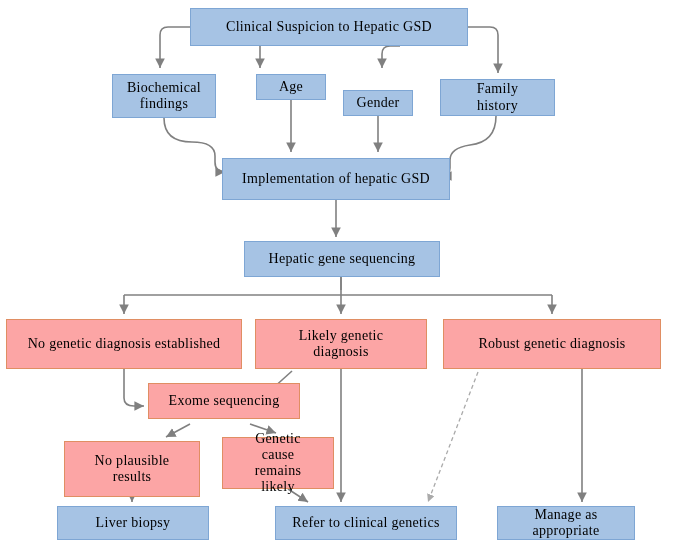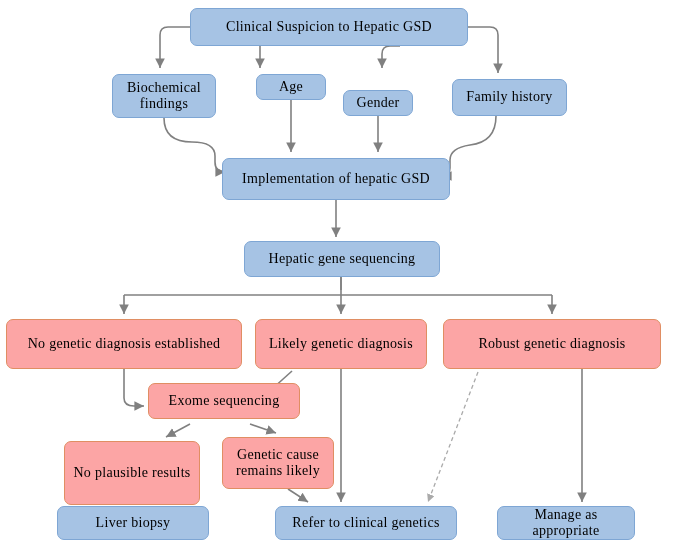--- a/index.html
+++ b/index.html
@@ -25,25 +25,25 @@
     height: 545px;
     pointer-events: none;
   }
   .node {
     position: absolute;
     box-sizing: border-box;
     display: flex;
     align-items: center;
     justify-content: center;
     text-align: center;
-    border-radius: 7px;
+    border-radius: 0;
     font-size: 14px;
     line-height: 1.15;
     color: #000000;
-    padding: 2px 8px;
+    padding: 2px 16px;
     letter-spacing: 0.3px;
   }
   .blue {
     background: #a6c3e4;
     border: 1px solid #7ea6d4;
   }
   .orange {
     background: #fca5a5;
     border: 1px solid #e08e63;
   }
@@ -116,21 +116,21 @@
     </div>
 
   <div class="node blue" style="left:256px; top:74px; width:70px; height:26px;">
       <span>Age</span>
     </div>
 
   <div class="node blue" style="left:343px; top:74px; width:70px; height:26px;margin-top:16px;">
       <span>Gender</span>
     </div>
 
-  <div class="node blue" style="left:440px; top:79px; width:115px; height:37px;margin-left:12px;">
+  <div class="node blue" style="left:440px; top:79px; width:115px; height:37px;">
       <span>Family history</span>
     </div>
 
   <div class="node blue" style="left:222px; top:158px; width:228px; height:42px;">
       <span>Implementation  of hepatic GSD</span>
     </div>
 
   <div class="node blue" style="left:244px; top:241px; width:196px; height:36px;">
       <span>Hepatic gene sequencing</span>
     </div>
@@ -144,21 +144,21 @@
     </div>
 
   <div class="node orange" style="left:443px; top:319px; width:218px; height:50px;">
       <span>Robust genetic diagnosis</span>
     </div>
 
   <div class="node orange" style="left:148px; top:383px; width:152px; height:36px;">
       <span>Exome sequencing</span>
     </div>
 
-  <div class="node orange" style="left:64px; top:441px; width:136px; height:64px;">
+  <div class="node orange" style="left:64px; top:441px; width:136px; height:56px;">
       <span>No plausible results</span>
     </div>
 
   <div class="node orange" style="left:222px; top:437px; width:112px; height:52px;">
       <span>Genetic cause remains likely</span>
     </div>
 
   <div class="node blue" style="left:57px; top:506px; width:152px; height:34px;">
       <span>Liver biopsy</span>
     </div>

